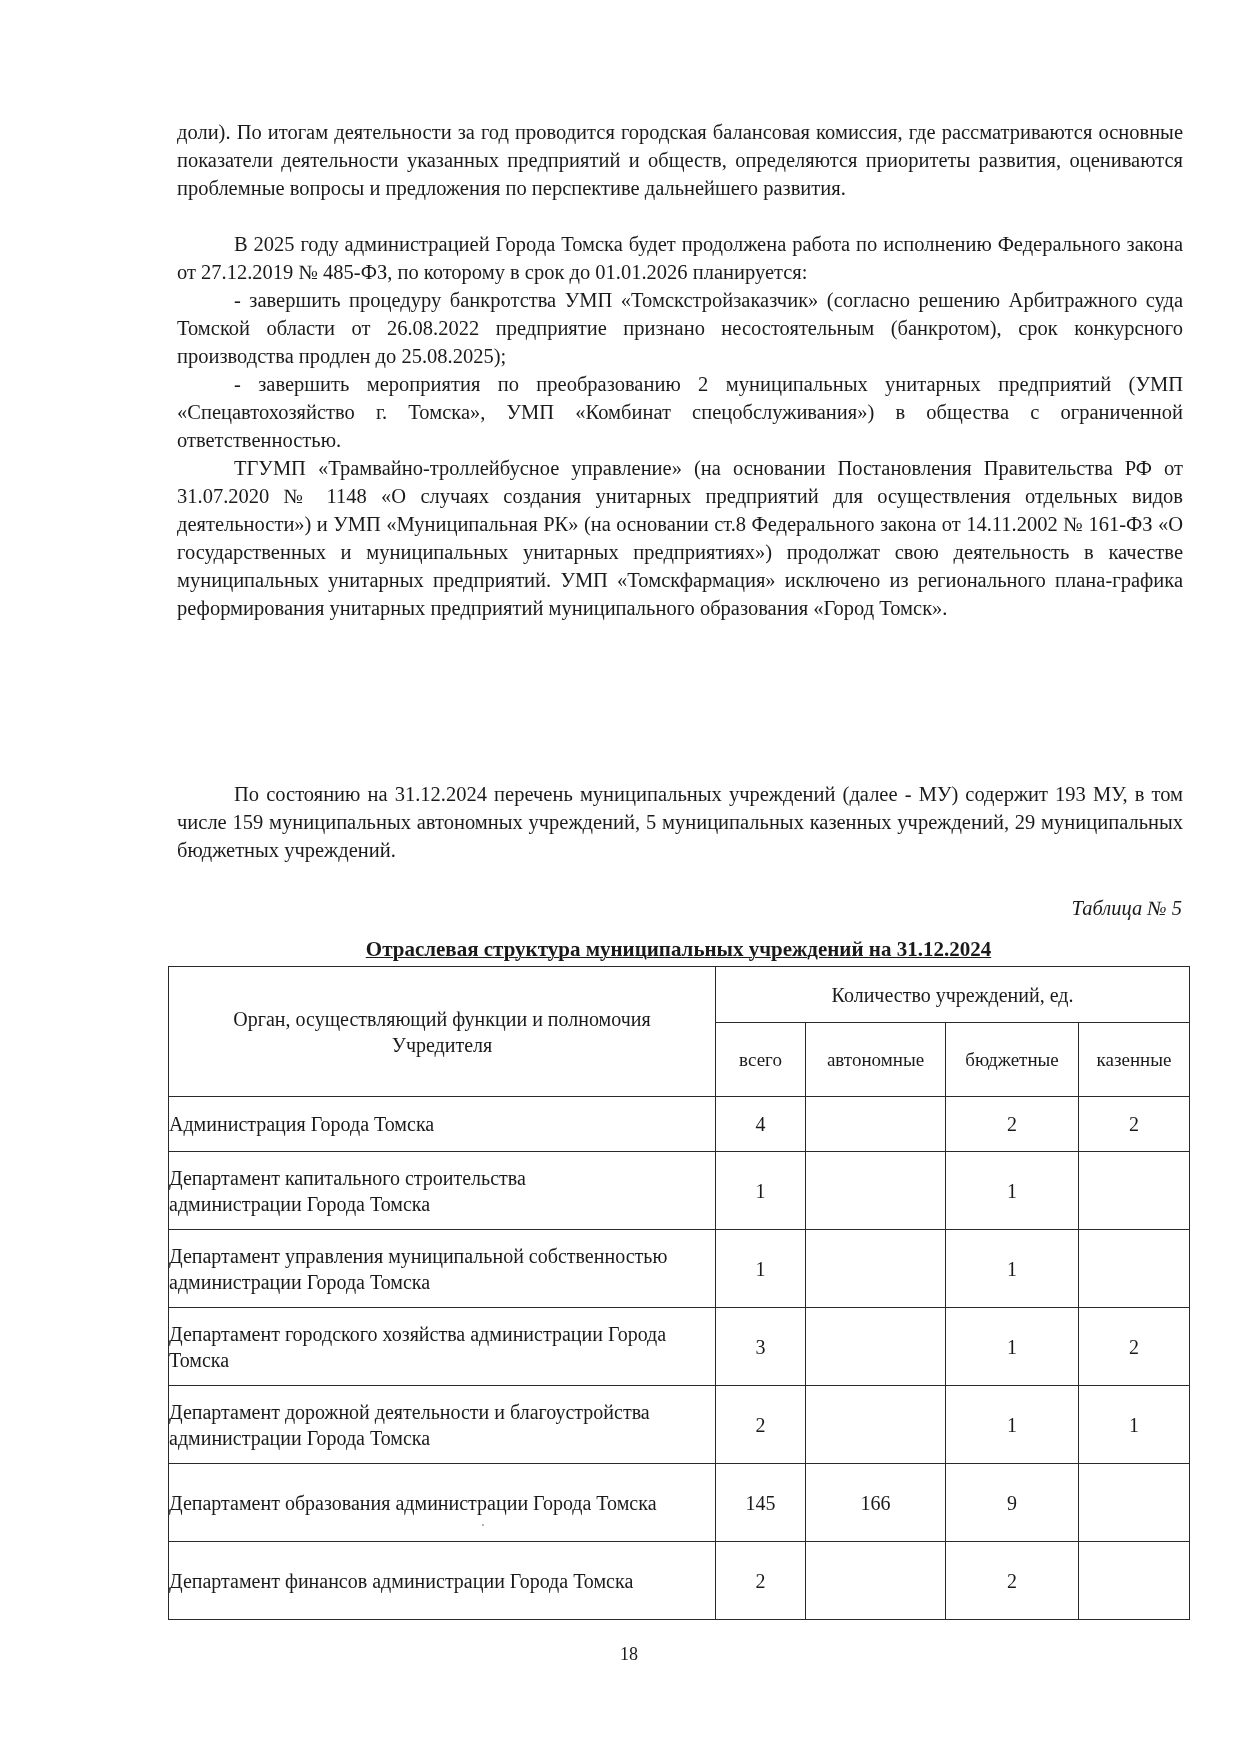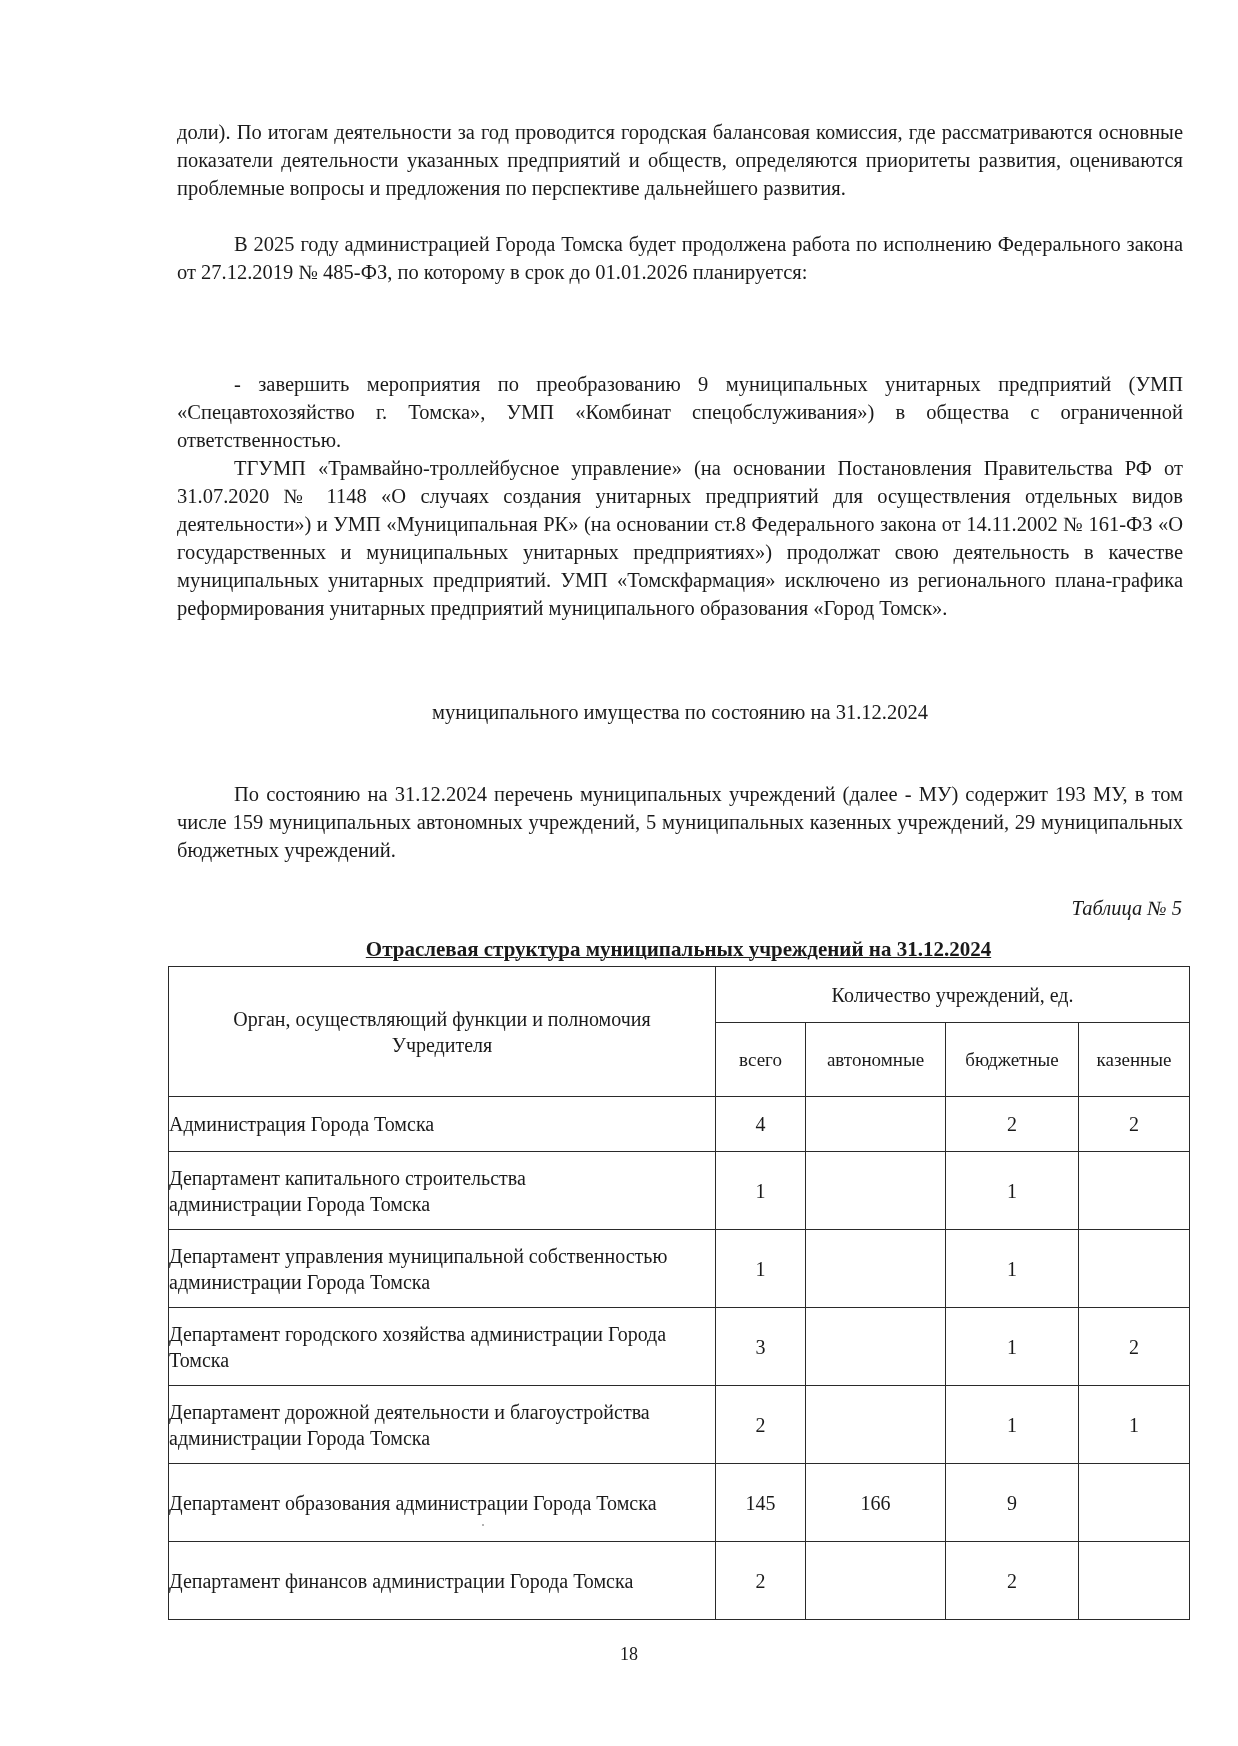--- a/index.html
+++ b/index.html
@@ -28,25 +28,25 @@
   .page-number { position: absolute; left: 10px; width: 1238px; top: 1644px; text-align: center; font-size: 18px; }
   .speck { position: absolute; left: 482px; top: 1524px; width: 2px; height: 2px; background: #999; border-radius: 1px; }
 </style>
 </head>
 <body>
 
 <div class="page">
 
   <p class="para" style="top:118px;">доли). По итогам деятельности за год проводится городская балансовая комиссия, где рассматриваются основные показатели деятельности указанных предприятий и обществ, определяются приоритеты развития, оцениваются проблемные вопросы и предложения по перспективе дальнейшего развития.</p>
   <p class="para indent" style="top:230px;">В 2025 году администрацией Города Томска будет продолжена работа по исполнению Федерального закона от 27.12.2019 № 485-ФЗ, по которому в срок до 01.01.2026 планируется:</p>
-  <p class="para indent" style="top:370px;">- завершить мероприятия по преобразованию 9 муниципальных унитарных предприятий (УМП «Спецавтохозяйство г. Томска», УМП «Комбинат спецобслуживания») в общества с ограниченной ответственностью.</p>
+  <p class="para indent" style="top:286px;">- завершить процедуру банкротства УМП «Томскстройзаказчик» (согласно решению Арбитражного суда Томской области от 26.08.2022 предприятие признано несостоятельным (банкротом), срок конкурсного производства продлен до 25.08.2025);</p>
+  <p class="para indent" style="top:370px;">- завершить мероприятия по преобразованию 2 муниципальных унитарных предприятий (УМП «Спецавтохозяйство г. Томска», УМП «Комбинат спецобслуживания») в общества с ограниченной ответственностью.</p>
   <p class="para indent" style="top:454px;">ТГУМП «Трамвайно-троллейбусное управление» (на основании Постановления Правительства РФ от 31.07.2020 № 1148 «О случаях создания унитарных предприятий для осуществления отдельных видов деятельности») и УМП «Муниципальная РК» (на основании ст.8 Федерального закона от 14.11.2002 № 161-ФЗ «О государственных и муниципальных унитарных предприятиях») продолжат свою деятельность в качестве муниципальных унитарных предприятий. УМП «Томскфармация» исключено из регионального плана-графика реформирования унитарных предприятий муниципального образования «Город Томск».</p>
 
   <div class="heading" style="top:698px;">
-    <div>муниципального имущества по состоянию на 31.12.2024</div>
   </div>
 
   <p class="para indent" style="top:780px;">По состоянию на 31.12.2024 перечень муниципальных учреждений (далее - МУ) содержит 193 МУ, в том числе 159 муниципальных автономных учреждений, 5 муниципальных казенных учреждений, 29 муниципальных бюджетных учреждений.</p>
 
   <div class="table-label">Таблица № 5</div>
   <div class="table-title">Отраслевая структура муниципальных учреждений на 31.12.2024</div>
 
   <table class="grid">
     <colgroup>
       <col class="c0">

